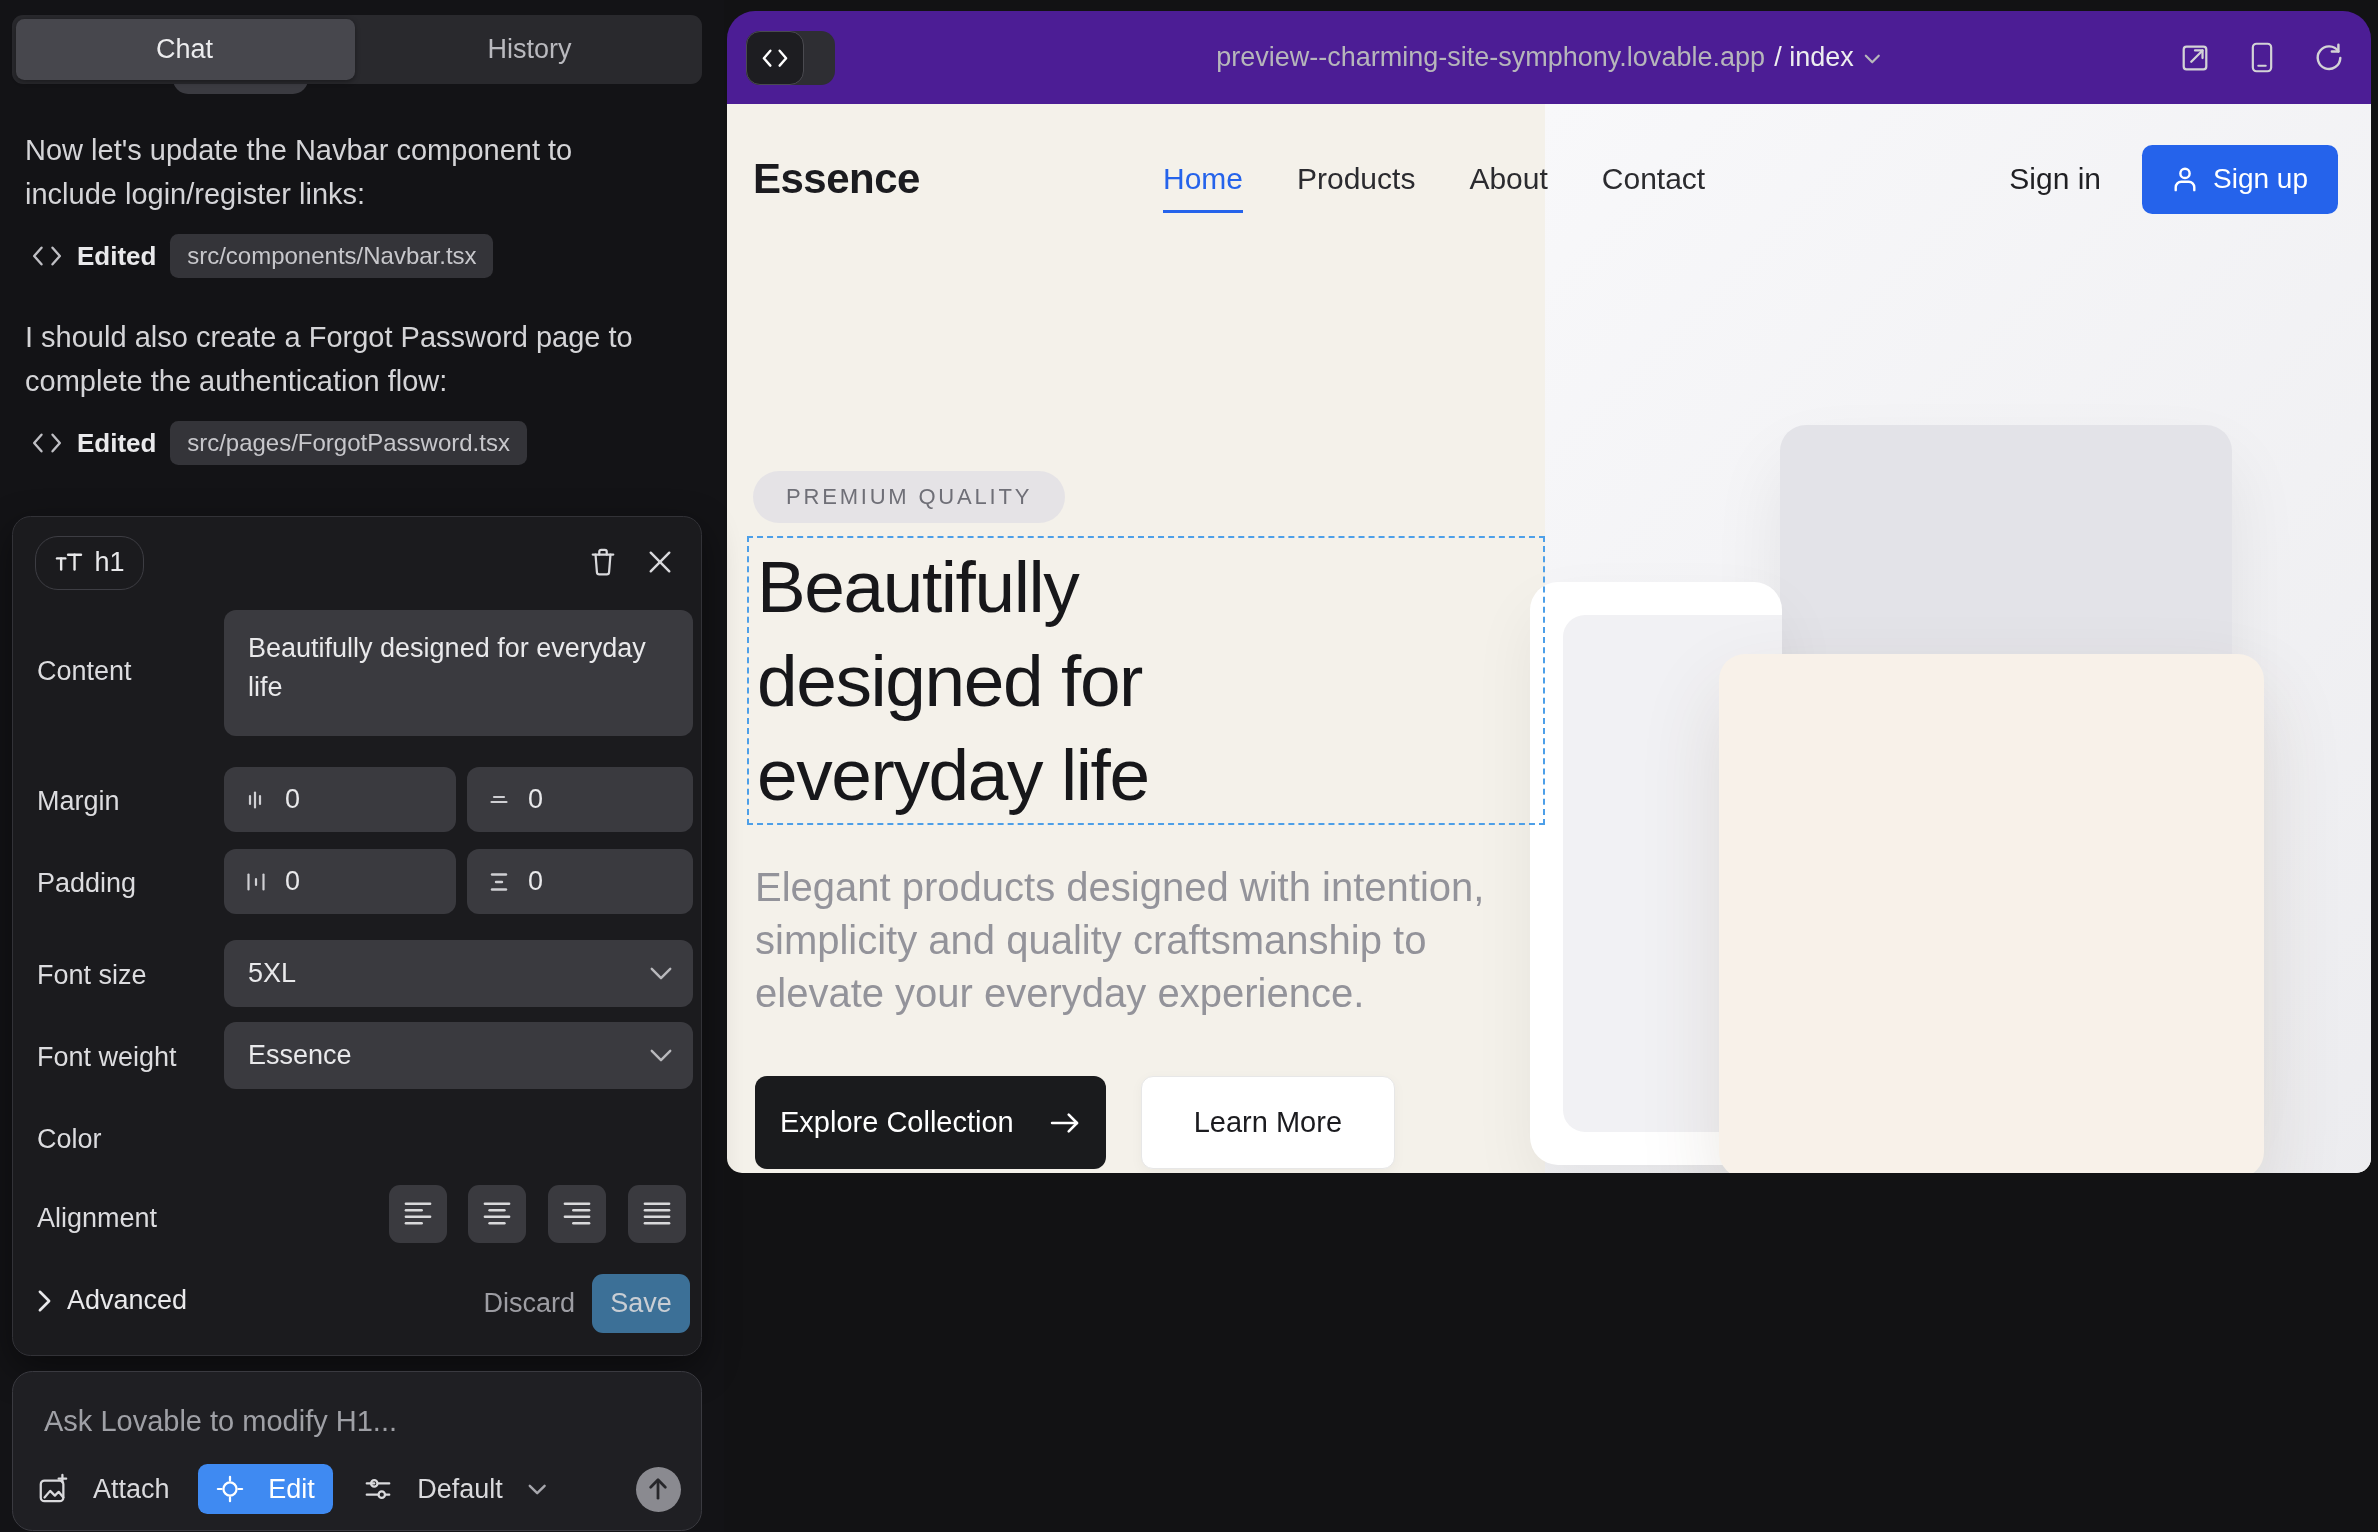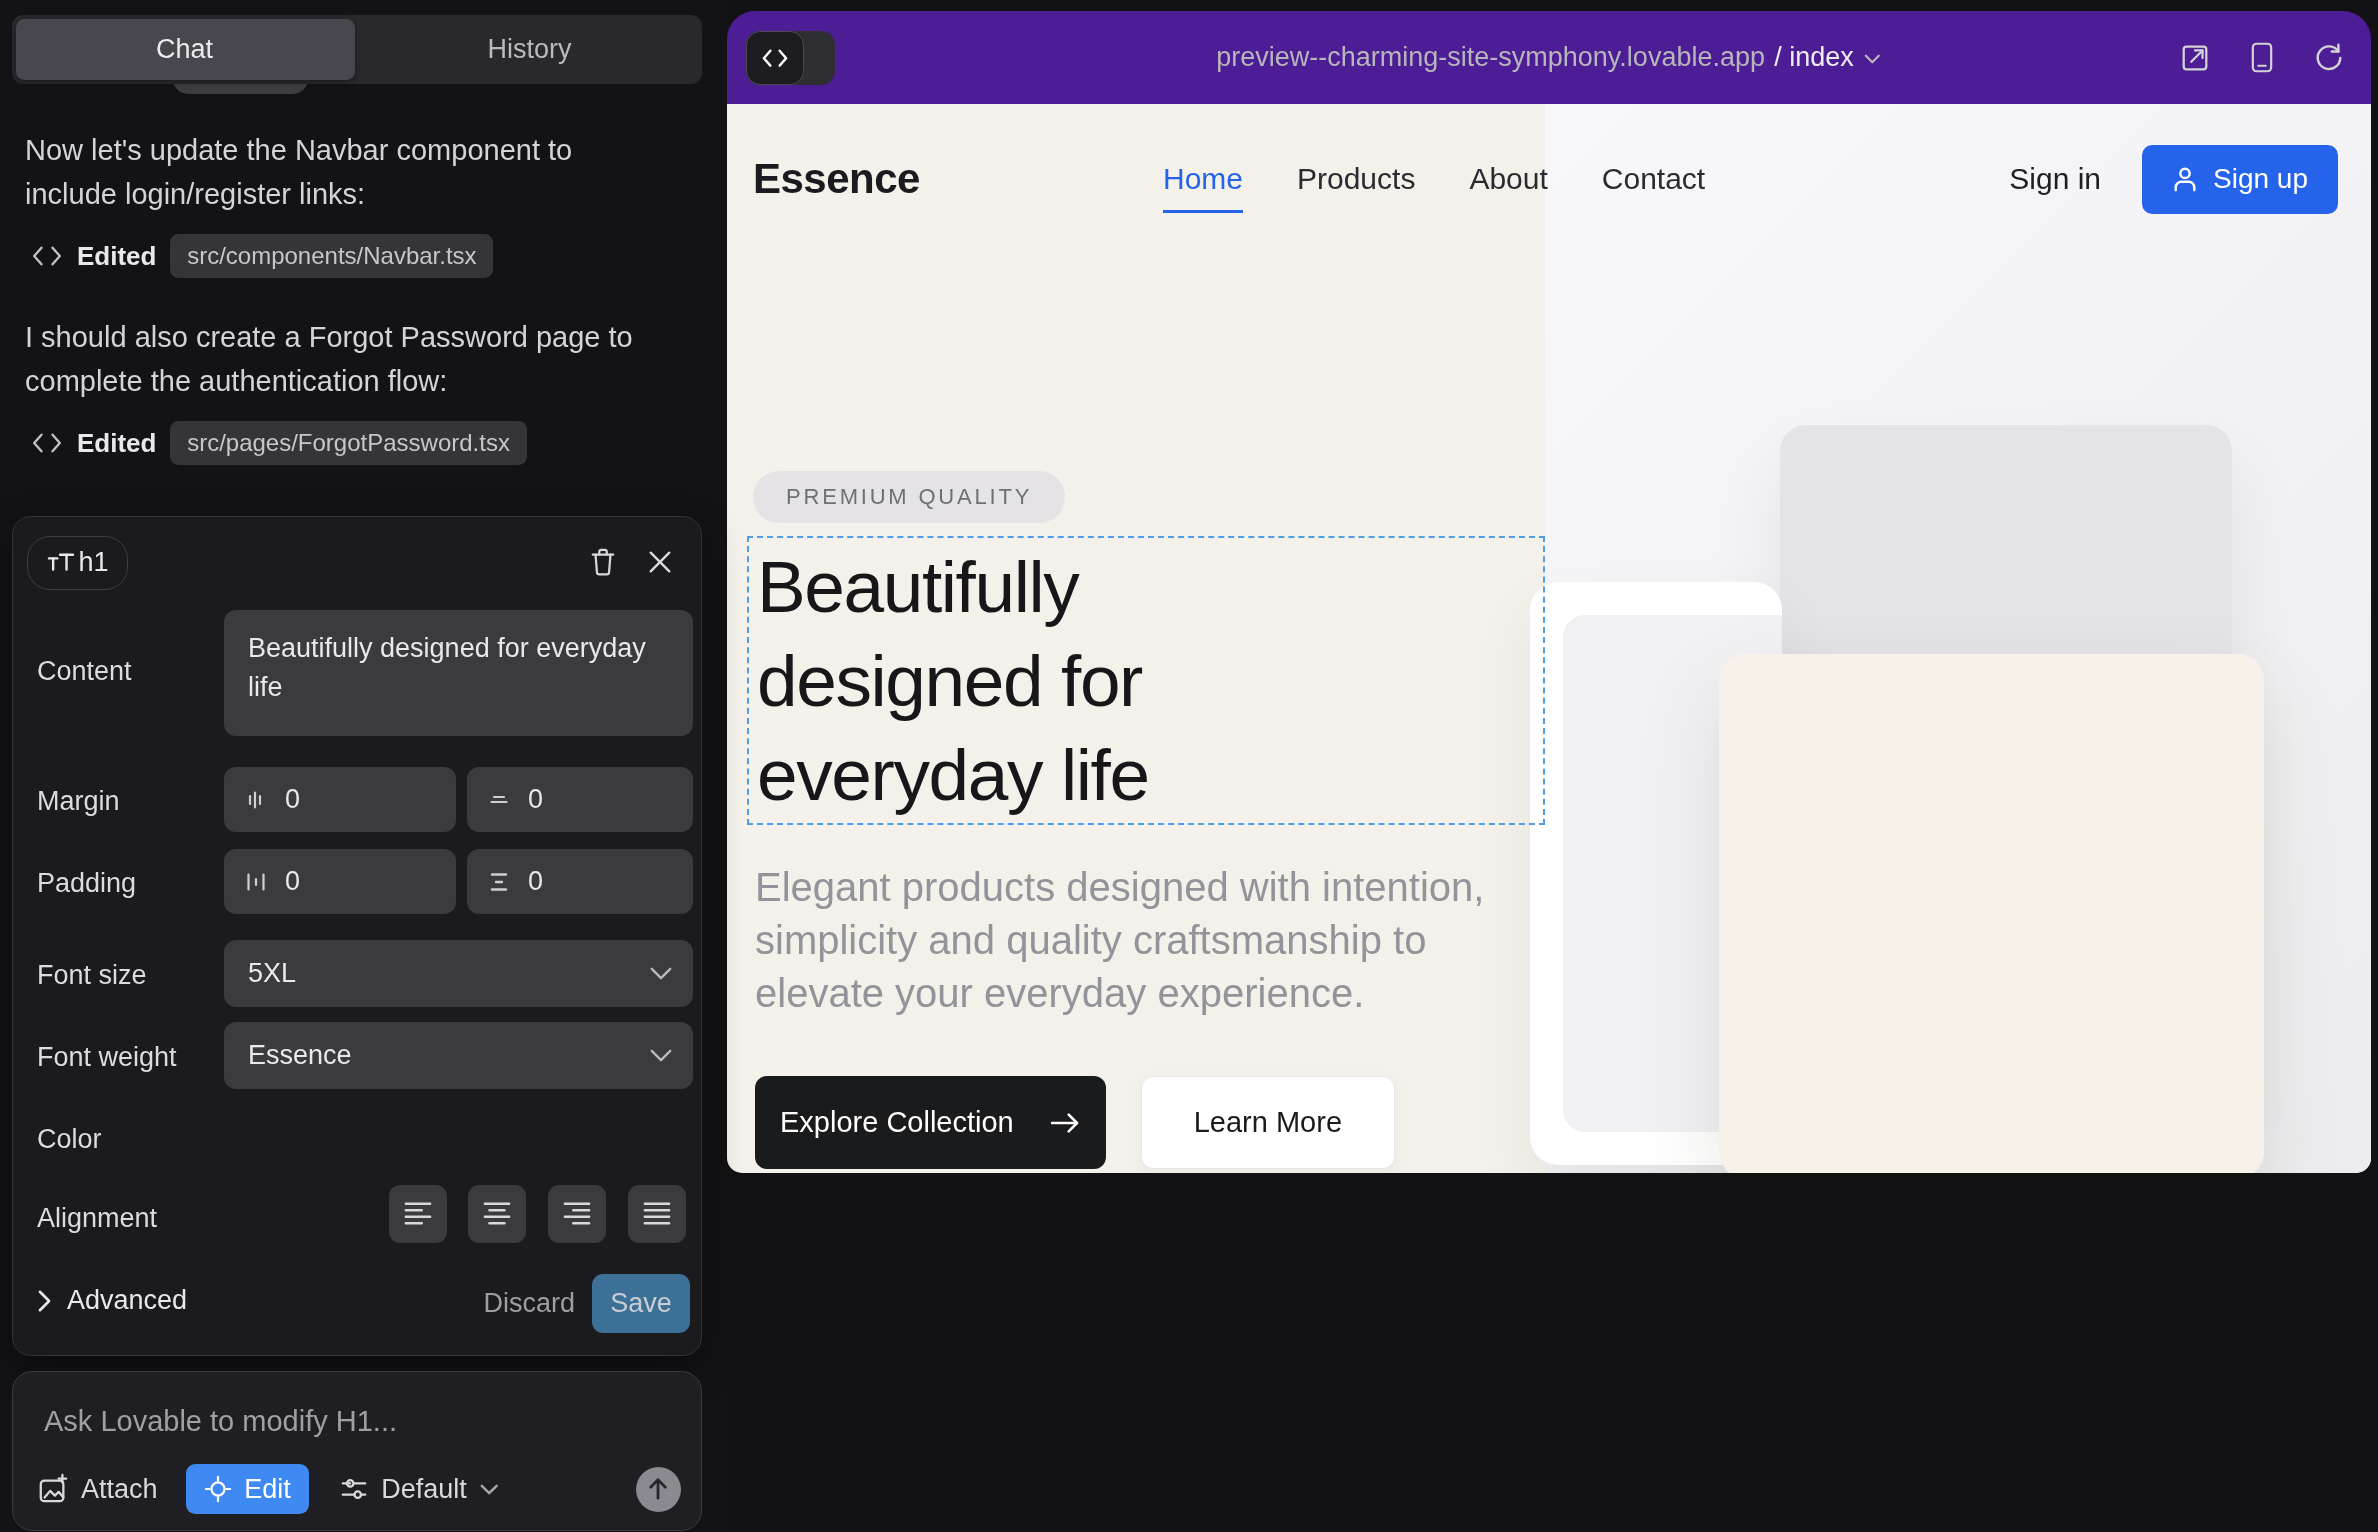--- a/index.html
+++ b/index.html
@@ -23,21 +23,21 @@
   .msg1 { top:128px; }
   .msg2 { top:315px; }
   .edited-row { position:absolute; left:31px; height:48px; display:flex; align-items:center; gap:14px; }
   .er1 { top:232px; } .er2 { top:419px; }
   .edited-label { font-size:26px; font-weight:bold; color:#e9e9eb; }
   .file-chip { background:#343439; border-radius:8.3px; padding:8.3px 16.7px; font-size:24px; color:#c7c7cb; white-space:nowrap; }
   .code-ic { color:#bfbfc4; }
 
   
   .editor { position:absolute; left:12px; top:516px; width:690px; height:840px; background:#1b1b1e; border:1.9px solid #323237; border-radius:18.6px; z-index:4; box-shadow:0 13px 37px rgba(0,0,0,.45); }
-  .tag-pill { position:absolute; left:14px; top:18.6px; height:54px; border:1.9px solid #3d3d43; border-radius:23px; display:flex; align-items:center; gap:4px; padding:0 18.6px; color:#e8e8ea; }
+  .tag-pill { position:absolute; left:22px; top:18.6px; height:54px; border:1.9px solid #3d3d43; border-radius:23px; display:flex; align-items:center; gap:12px; padding:0 18.6px; color:#e8e8ea; }
   .tag-pill .tagname { font-size:27px; }
   .hdr-btn { position:absolute; top:24px; width:41px; height:41px; display:flex; align-items:center; justify-content:center; color:#d9d9dc; cursor:pointer; }
   .trash-btn { right:78px; } .close-btn { right:20.4px; }
 
   .fld-label { position:absolute; left:24px; font-size:27px; color:#dcdcdf; }
   .ctl { position:absolute; background:#3a3a3f; border-radius:12px; color:#e9e9eb; font-size:27px; }
   .content-box { left:211px; top:93px; width:469px; height:126px; padding:18.6px 24px; line-height:39px; }
   .pair-a { left:211px; width:232px; height:65px; }
   .pair-b { left:454px; width:226px; height:65px; }
   .pair { display:flex; align-items:center; gap:16.7px; padding:0 20.4px; color:#e9e9eb; }
@@ -49,21 +49,21 @@
     background-size:16.7px 16.7px; }
   .align-btn { position:absolute; top:668px; width:58px; height:58px; background:#3a3a3f; border-radius:11px; display:flex; align-items:center; justify-content:center; color:#d9d9db; cursor:pointer; }
   .adv-row { position:absolute; left:24px; top:768px; display:flex; align-items:center; gap:15px; color:#e9e9eb; font-size:27px; cursor:pointer; }
   .discard { position:absolute; right:126px; top:768px; font-size:27px; color:#9d9da3; line-height:58px; top:757px; cursor:pointer; }
   .save { position:absolute; right:11px; top:757px; width:98px; height:59px; background:#3c7097; color:#c9ced4; font-size:27px; border:none; border-radius:11px; cursor:pointer; }
 
   
   .composer { position:absolute; left:12px; top:1371px; width:690px; height:160px; background:#1f1f23; border:1.9px solid #3a3a40; border-radius:20.4px; z-index:4; }
   .composer .ph { position:absolute; left:31px; top:33px; font-size:29px; color:#9fa0a6; }
   .composer .row { position:absolute; left:24px; right:20.4px; bottom:15px; height:52px; display:flex; align-items:center; }
-  .c-item { display:flex; align-items:center; gap:12px; color:#dadadd; font-size:27px; cursor:pointer; }
+  .c-item { display:flex; align-items:center; gap:24px; color:#dadadd; font-size:27px; cursor:pointer; }
   .edit-pill { background:#3f8af2; border-radius:9.3px; height:50px; padding:0 18.6px; color:#fff; margin-left:28px; }
   .default-item { margin-left:30px; }
   .send-btn { margin-left:auto; width:45px; height:45px; border-radius:50%; background:#8a8a90; display:flex; align-items:center; justify-content:center; color:#26262a; cursor:pointer; }
 
   
   .frame { position:absolute; left:727px; top:11px; width:1644px; height:1162px; background:#4c1d95; border-radius:28px; z-index:2; }
   .frame-hdr { position:absolute; left:0; top:0; right:0; height:93px; }
   .code-toggle { position:absolute; left:18.6px; top:20.4px; width:89px; height:54px; background:#2e2e33; border-radius:14px; cursor:pointer; }
   .code-toggle .seg { position:absolute; left:0px; top:0px; width:58px; height:54px; background:#1d1d21; border:1.9px solid #4a4a50; border-radius:14px; display:flex; align-items:center; justify-content:center; color:#fff; }
   .urlbar { position:absolute; left:0; right:0; top:0; height:93px; display:flex; align-items:center; justify-content:center; gap:9.3px; font-size:27px; }

